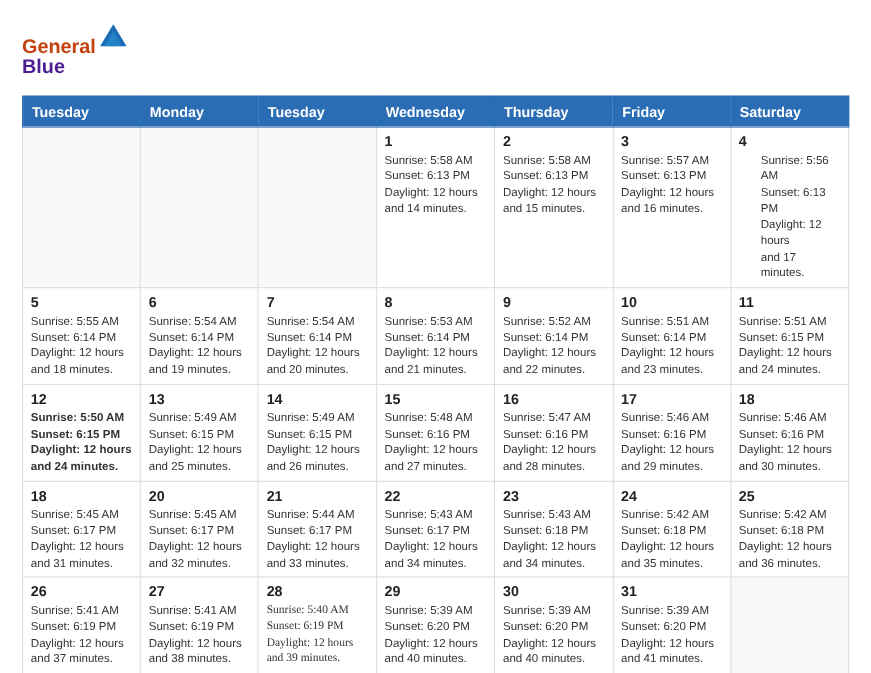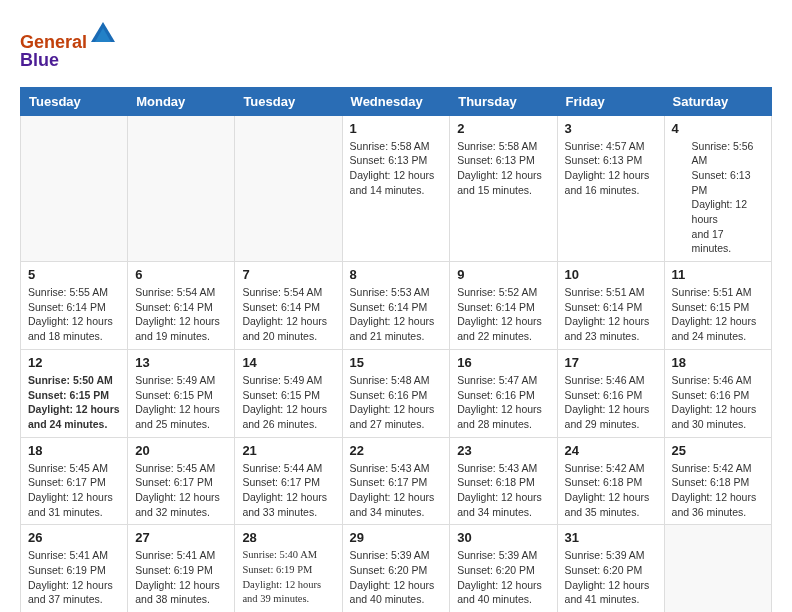--- a/index.html
+++ b/index.html
@@ -131,21 +131,21 @@
         </td>
         <td>
           <div class="day-num">2</div>
           <div class="day-info" style="white-space: pre-line;">Sunrise: 5:58 AM
 Sunset: 6:13 PM
 Daylight: 12 hours
 and 15 minutes.</div>
         </td>
         <td>
           <div class="day-num">3</div>
-          <div class="day-info" style="white-space: pre-line;">Sunrise: 4:57 AM
+          <div class="day-info" style="white-space: pre-line;">Sunrise: 5:57 AM
 Sunset: 6:13 PM
 Daylight: 12 hours
 and 16 minutes.</div>
         </td>
         <td>
           <div class="day-num">4</div>
           <div class="day-info" style="white-space: pre-line; margin-left: 20px;">Sunrise: 5:56 AM
 Sunset: 6:13 PM
 Daylight: 12 hours
 and 17 minutes.</div>

